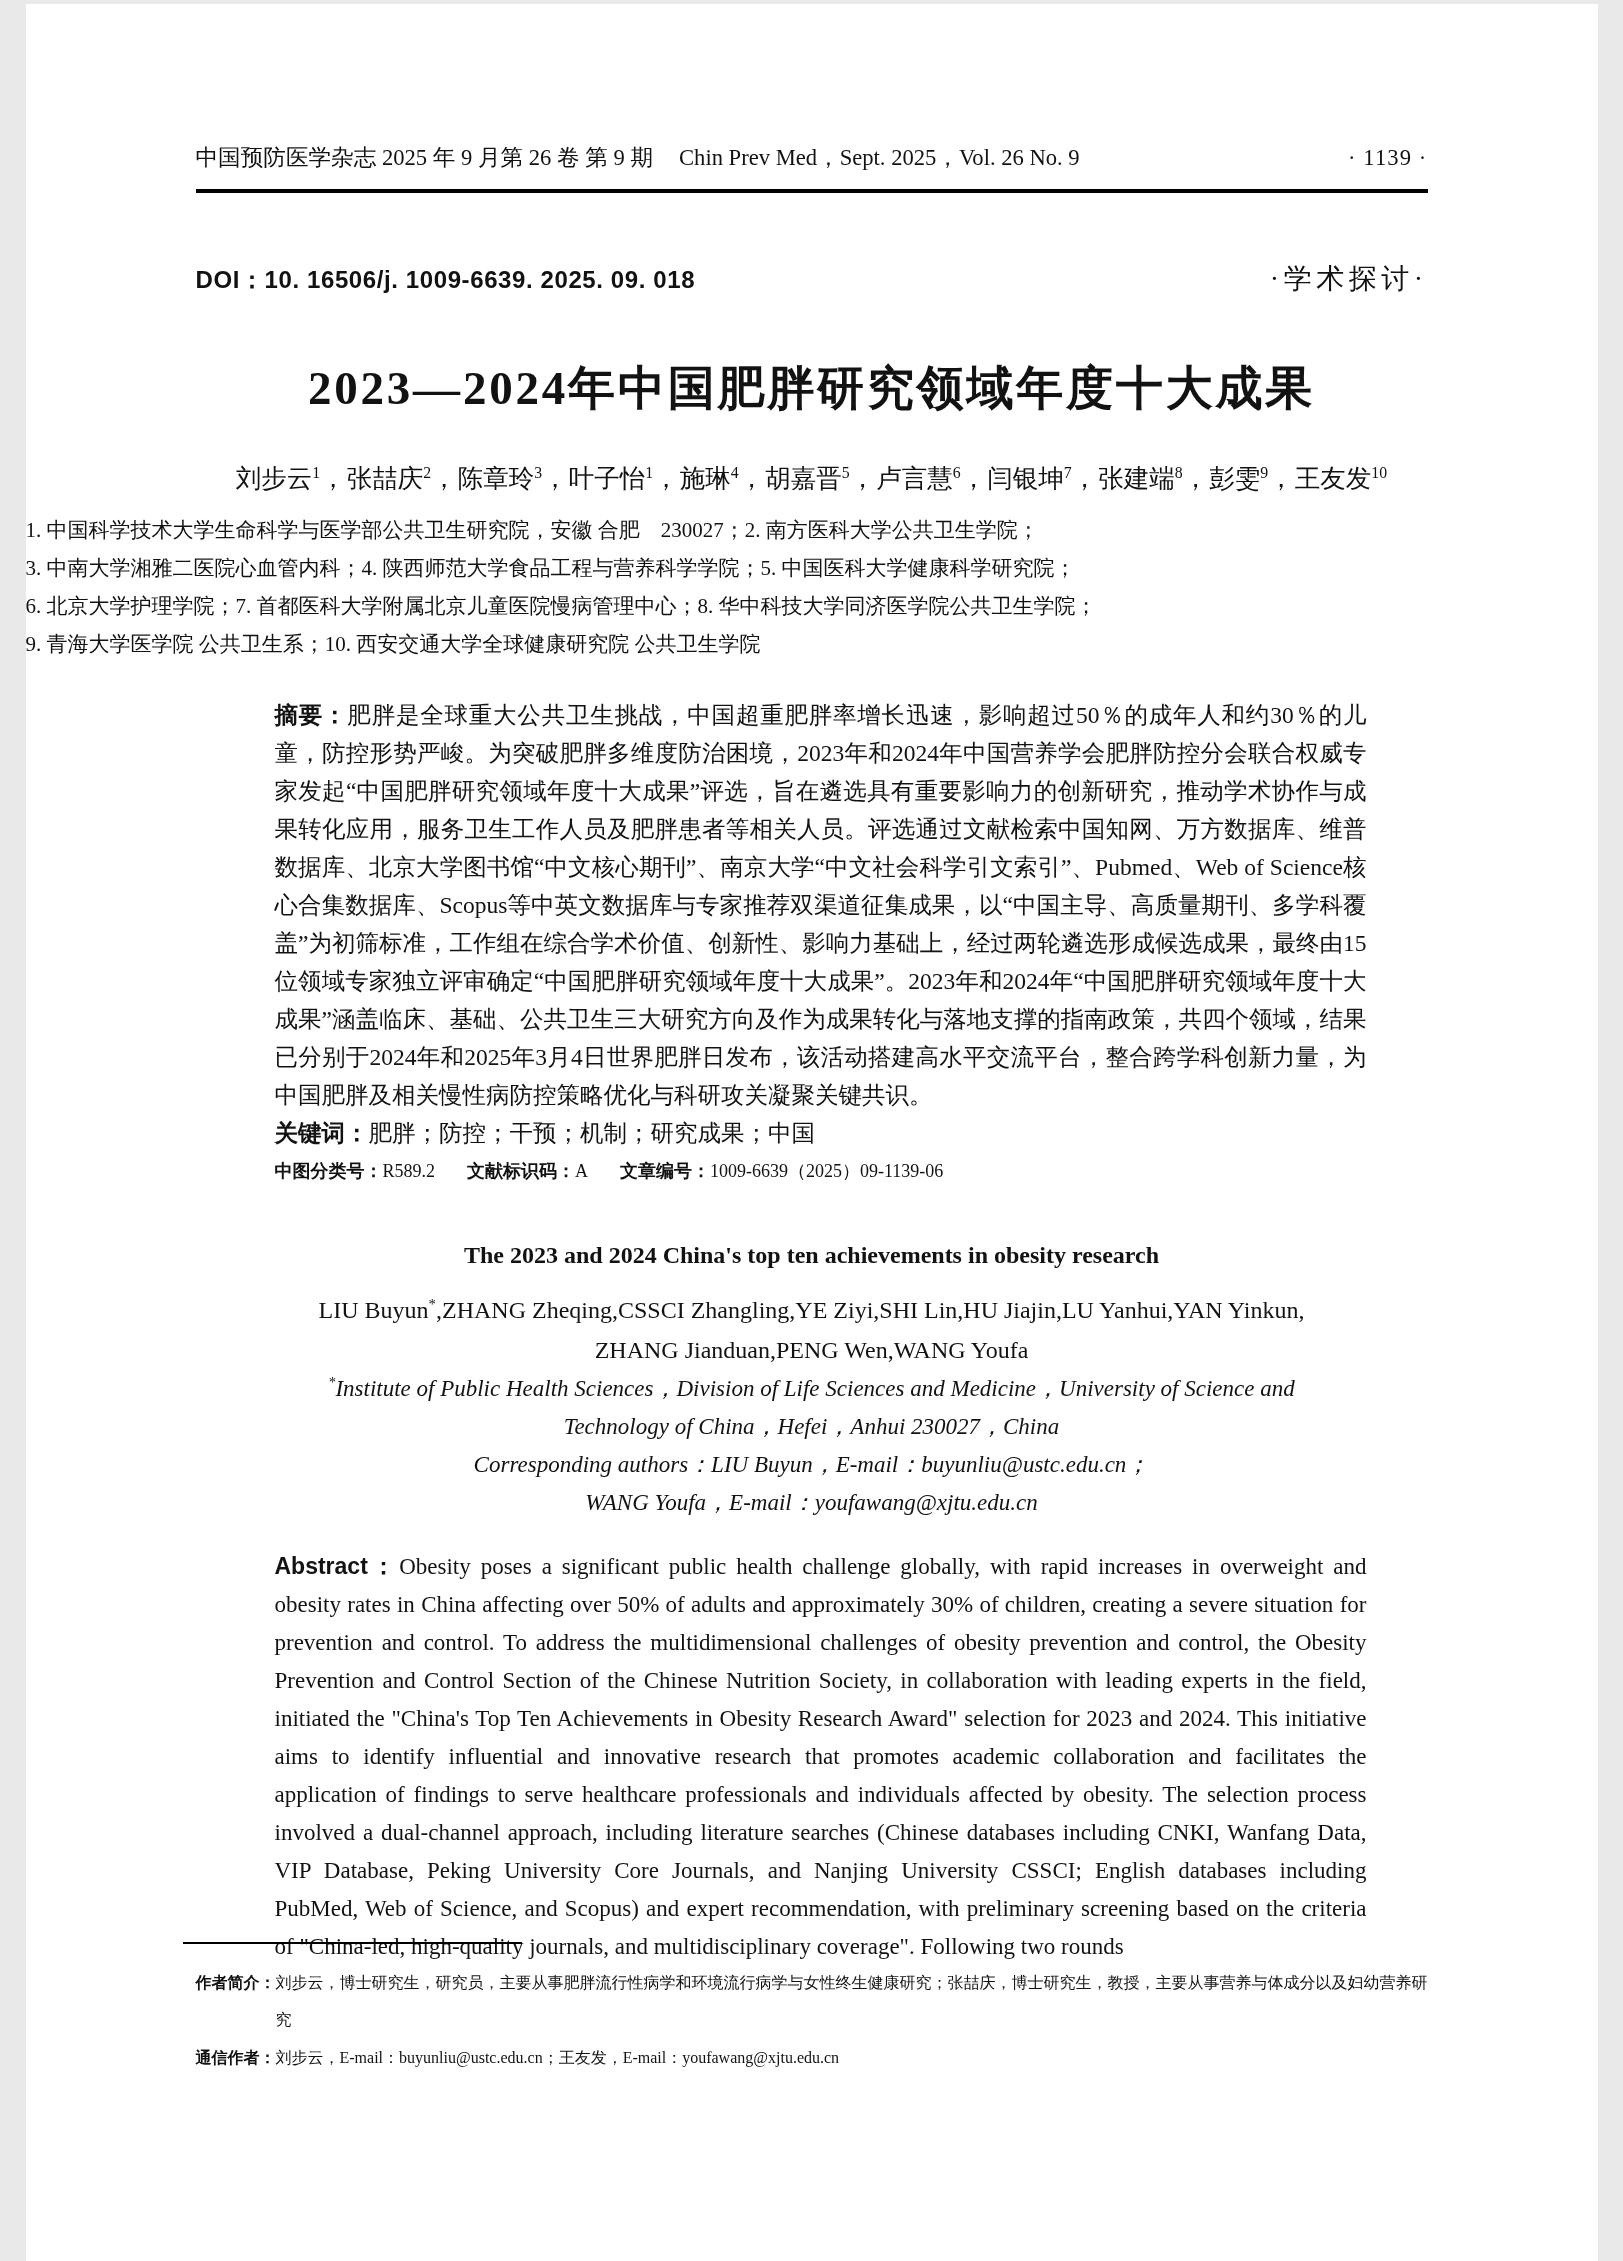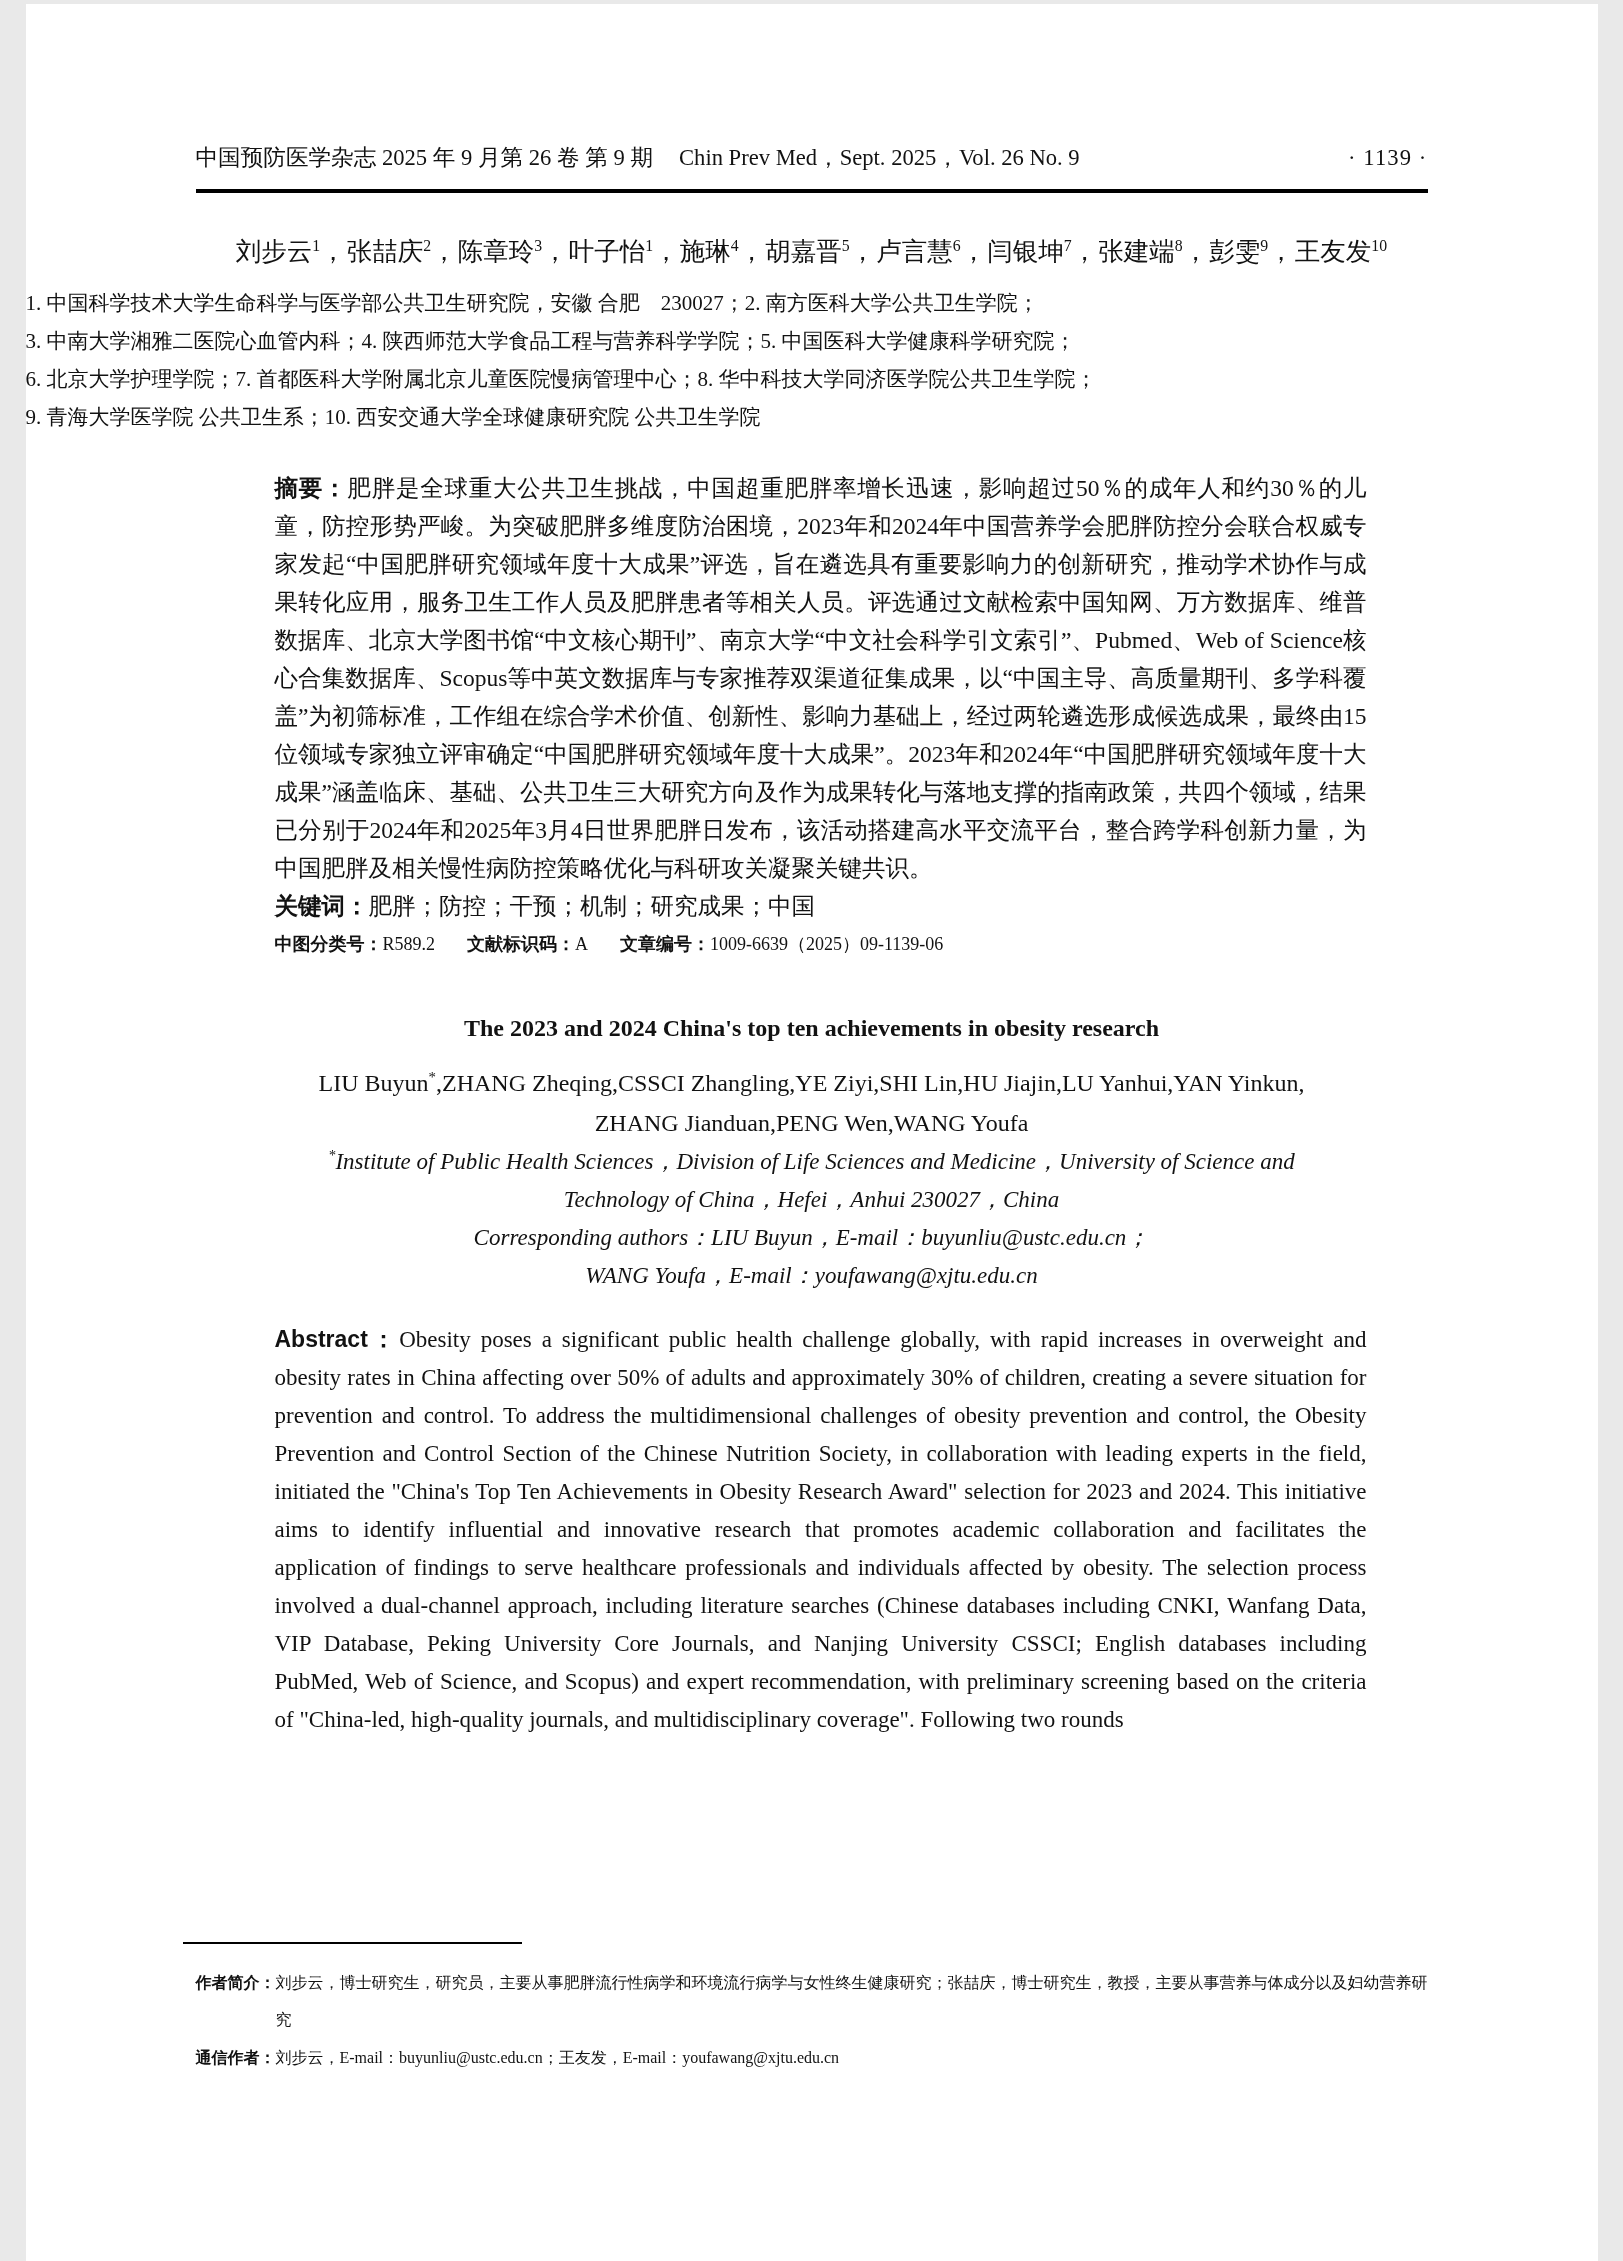--- a/index.html
+++ b/index.html
@@ -57,21 +57,28 @@
 
 <div class="page">
 
   <div class="header">
     <div>
       <span>中国预防医学杂志 2025 年 9 月第 26 卷 第 9 期</span><span class="journal-en">Chin Prev Med，Sept. 2025，Vol. 26 No. 9</span>
     </div>
     <div class="page-no">· 1139 ·</div>
   </div>
 
+  <div class="doi-row">
+    <div class="doi">
+      <span>DOI：</span><span>10. 16506/j. 1009-6639. 2025. 09. 018</span>
+    </div>
+    <div class="column-tag">·学术探讨·</div>
+  </div>
 
+  <div class="title-cn">2023—2024年中国肥胖研究领域年度十大成果</div>
 
   <div class="authors-cn">
     <span class="author"><span>刘步云</span><sup>1</sup><span class="sep">，</span></span><span class="author"><span>张喆庆</span><sup>2</sup><span class="sep">，</span></span><span class="author"><span>陈章玲</span><sup>3</sup><span class="sep">，</span></span><span class="author"><span>叶子怡</span><sup>1</sup><span class="sep">，</span></span><span class="author"><span>施琳</span><sup>4</sup><span class="sep">，</span></span><span class="author"><span>胡嘉晋</span><sup>5</sup><span class="sep">，</span></span><span class="author"><span>卢言慧</span><sup>6</sup><span class="sep">，</span></span><span class="author"><span>闫银坤</span><sup>7</sup><span class="sep">，</span></span><span class="author"><span>张建端</span><sup>8</sup><span class="sep">，</span></span><span class="author"><span>彭雯</span><sup>9</sup><span class="sep">，</span></span><span class="author"><span>王友发</span><sup>10</sup></span>
   </div>
 
   <div class="affils">
     <div class="affil-line">1. 中国科学技术大学生命科学与医学部公共卫生研究院，安徽 合肥　230027；2. 南方医科大学公共卫生学院；</div>
     <div class="affil-line">3. 中南大学湘雅二医院心血管内科；4. 陕西师范大学食品工程与营养科学学院；5. 中国医科大学健康科学研究院；</div>
     <div class="affil-line">6. 北京大学护理学院；7. 首都医科大学附属北京儿童医院慢病管理中心；8. 华中科技大学同济医学院公共卫生学院；</div>
     <div class="affil-line">9. 青海大学医学院 公共卫生系；10. 西安交通大学全球健康研究院 公共卫生学院</div>

